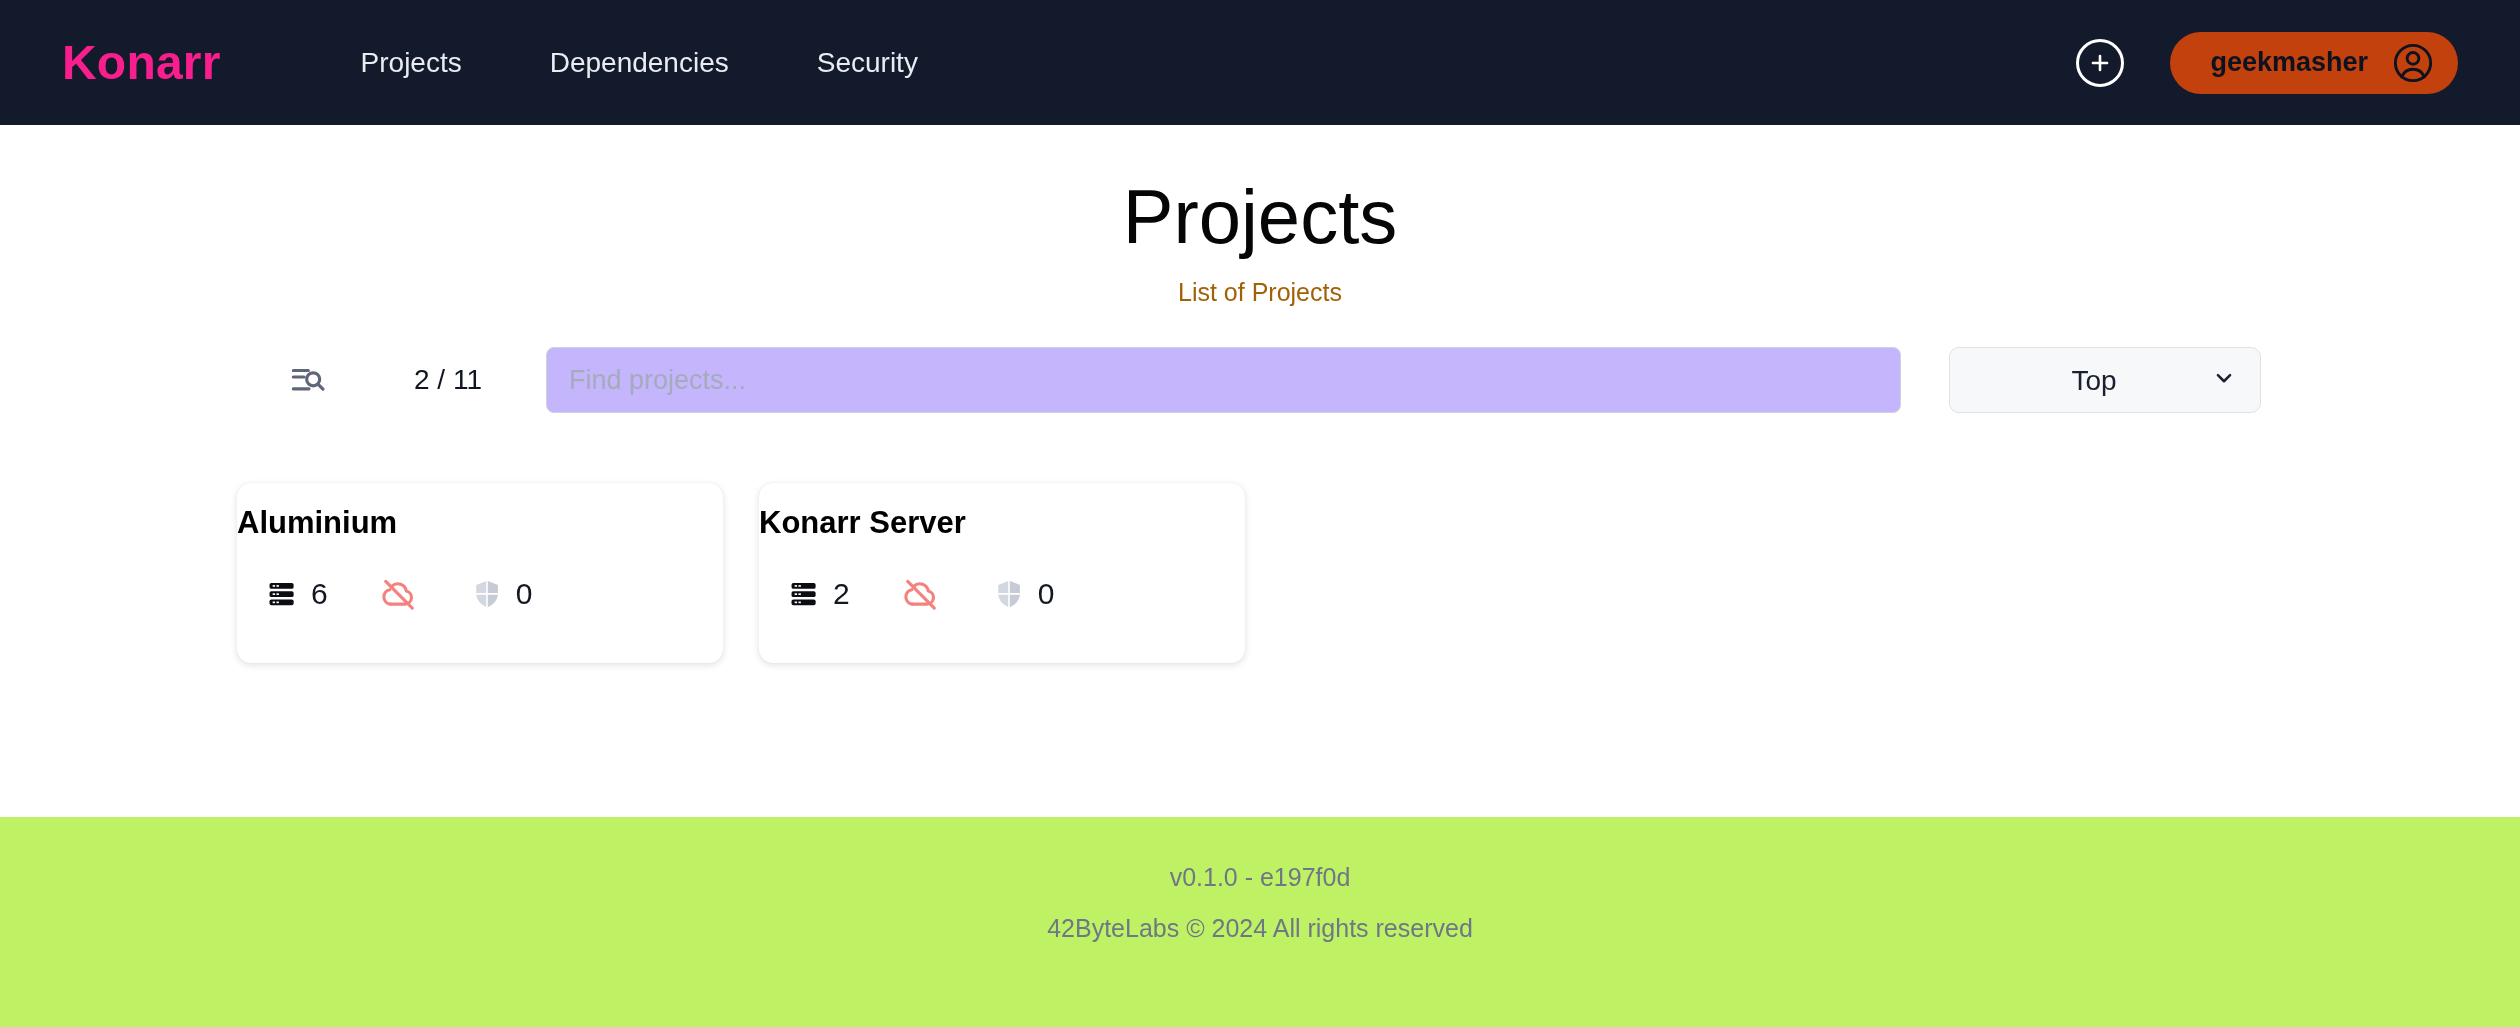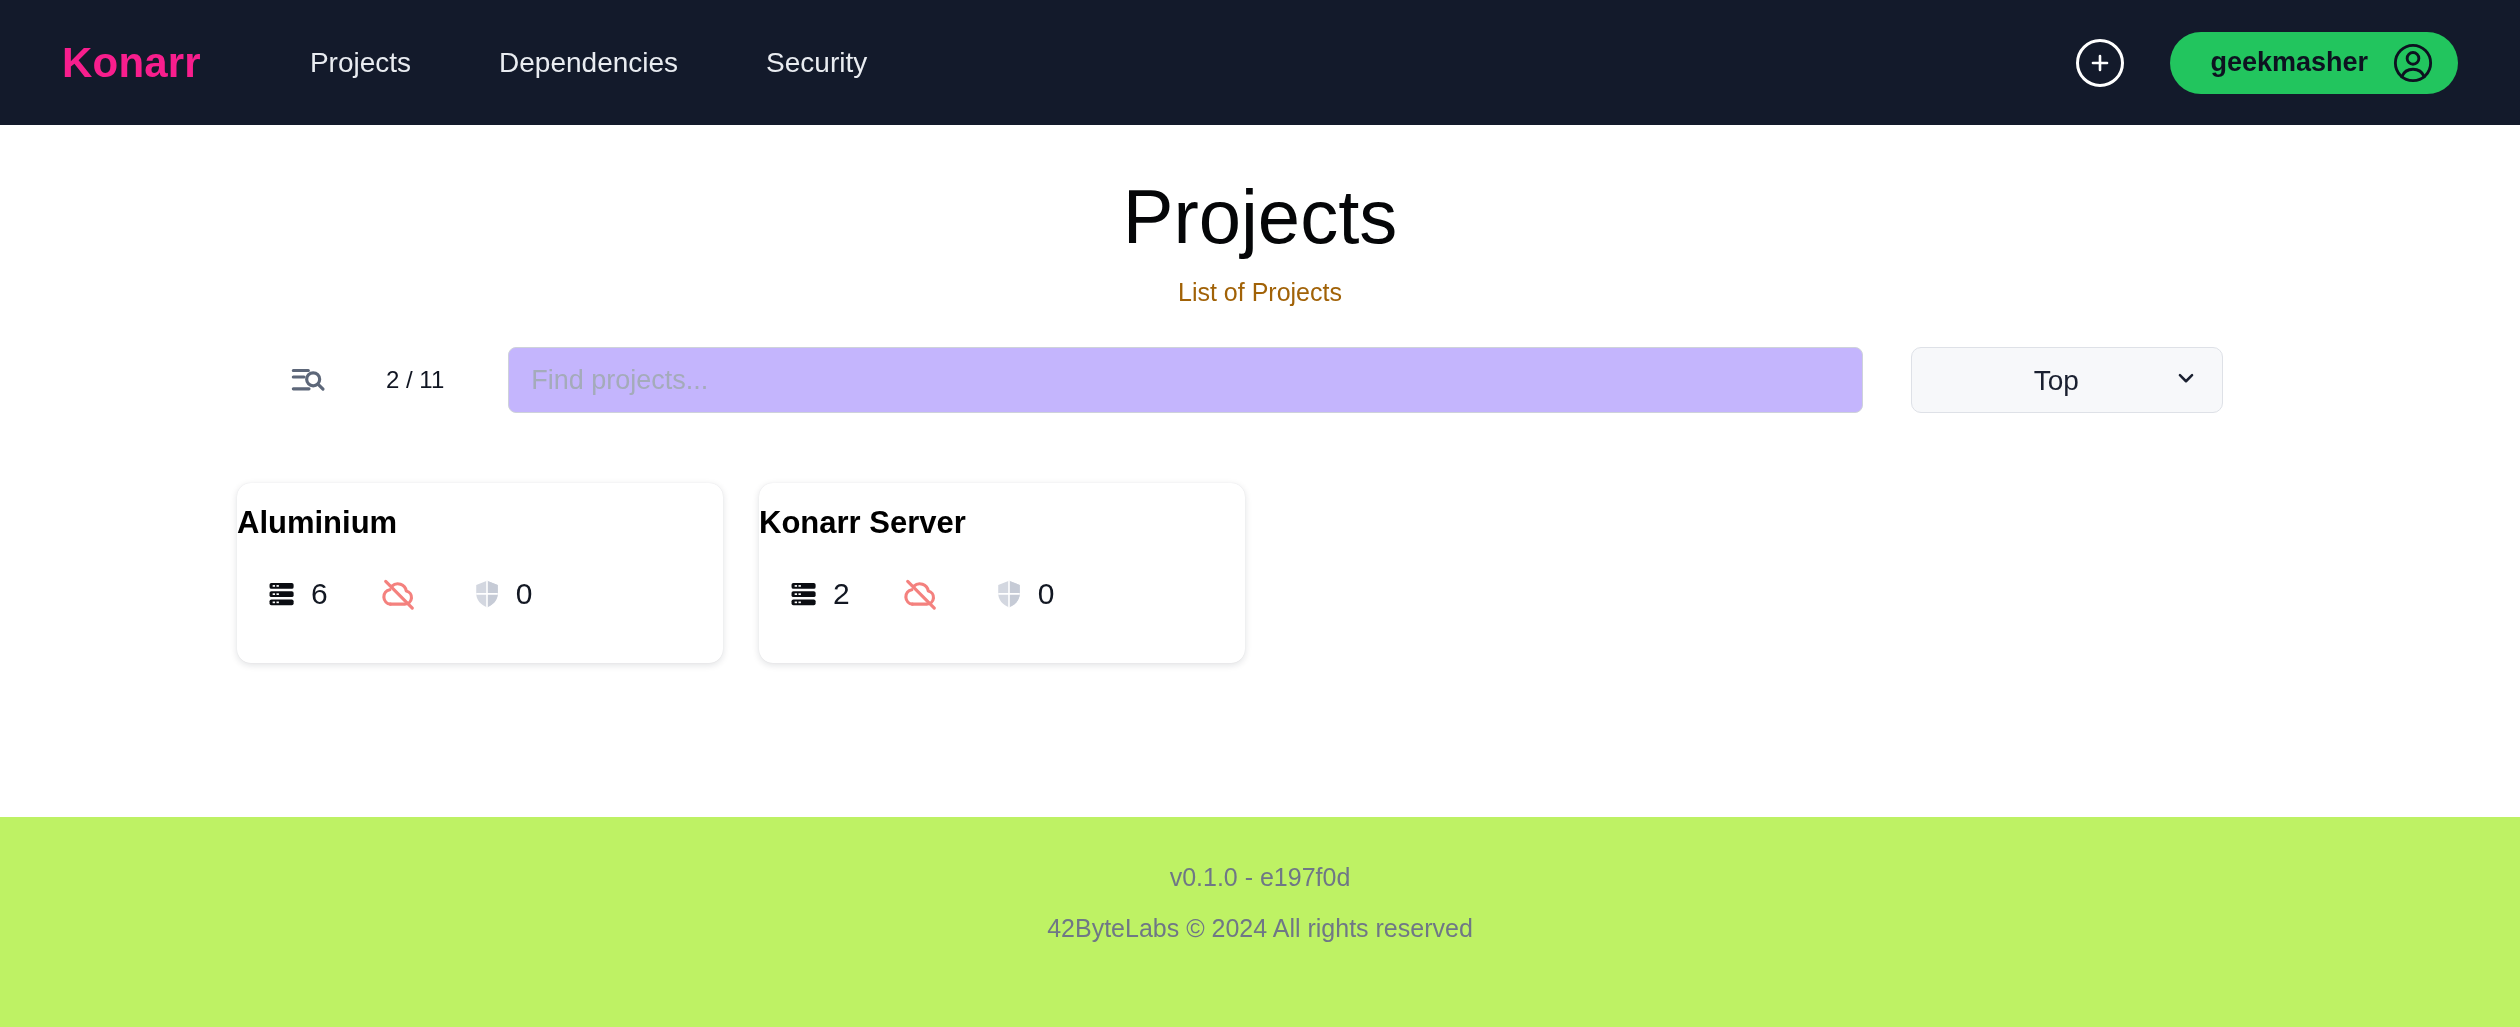--- a/index.html
+++ b/index.html
@@ -16,24 +16,24 @@
   .navbar {
     height: 125px;
     background: #131a2b;
     display: flex;
     align-items: center;
     padding: 0 62px 0 62px;
     flex: 0 0 125px;
   }
   .brand {
     color: #f81e8d;
-    font-size: 42px;
+    font-size: 48px;
     font-weight: 700;
     letter-spacing: .2px;
-    margin-right: 65px;
+    margin-right: 96px;
     cursor: pointer;
   }
   .nav-links { display: flex; align-items: center; gap: 0; }
   .nav-link {
     color: #e9ecf1;
     font-size: 28px;
     font-weight: 400;
     padding: 0 44px;
     cursor: pointer;
     white-space: nowrap;
@@ -41,21 +41,21 @@
   .nav-right { margin-left: auto; display: flex; align-items: center; gap: 46px; }
   .plus-btn {
     width: 48px; height: 48px;
     border: 3px solid #ffffff;
     border-radius: 50%;
     display: flex; align-items: center; justify-content: center;
     cursor: pointer;
   }
   .plus-btn svg { display: block; }
   .user-pill {
-    background: #22c55e;
+    background: #c2410c;
     border-radius: 999px;
     height: 62px;
     display: flex; align-items: center;
     gap: 22px;
     padding: 0 22px 0 40px;
     cursor: pointer;
   }
   .user-name {
     color: #0d1220;
     font-size: 27px;
@@ -84,23 +84,23 @@
   
   .controls {
     margin-top: 40px;
     display: flex;
     align-items: center;
     padding: 0 178px;
   }
   .filter-icon { cursor: pointer; margin-left: 110px; }
   .filter-icon svg { display: block; }
   .count {
-    font-size: 24px;
+    font-size: 28px;
     color: #101522;
-    margin-left: 58px;
+    margin-left: 86px;
     white-space: nowrap;
   }
   .search-wrap { margin-left: 64px; flex: 0 0 1355px; }
   .search-input {
     width: 100%;
     height: 66px;
     border: 1.6px solid #ced2da;
     border-radius: 8px;
     background: #c4b5fd;
     font-size: 27px;

